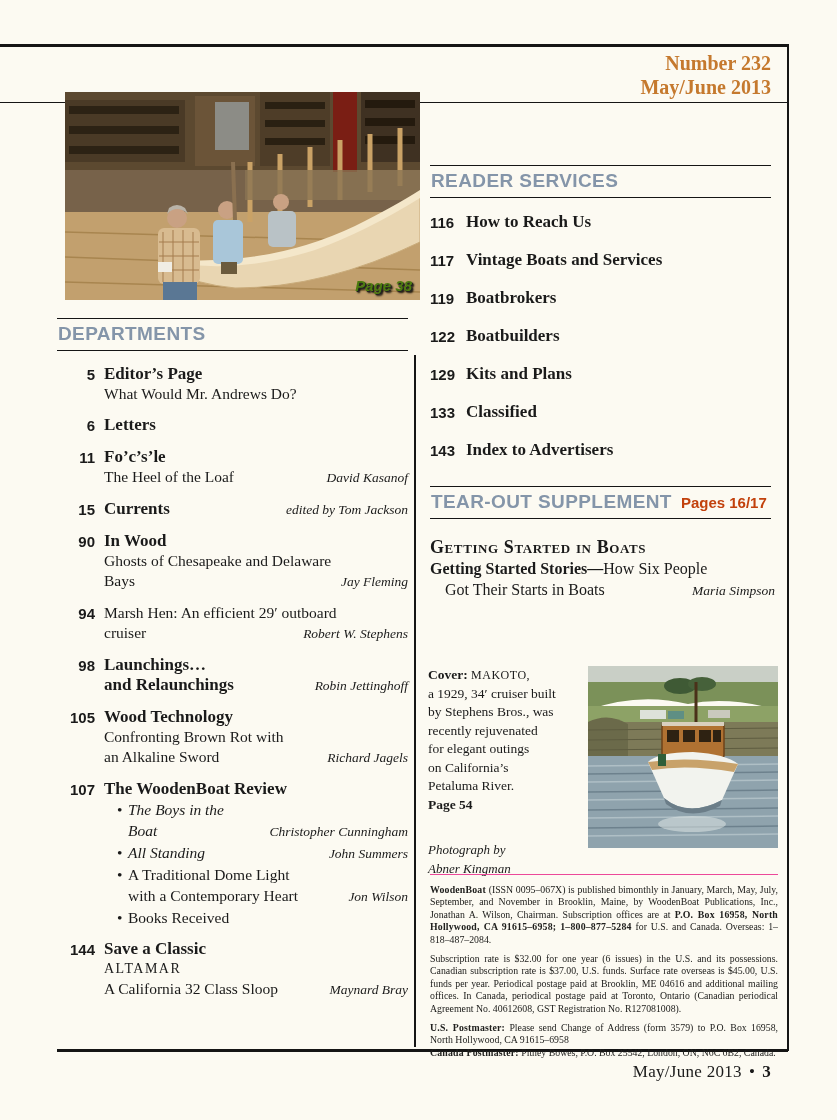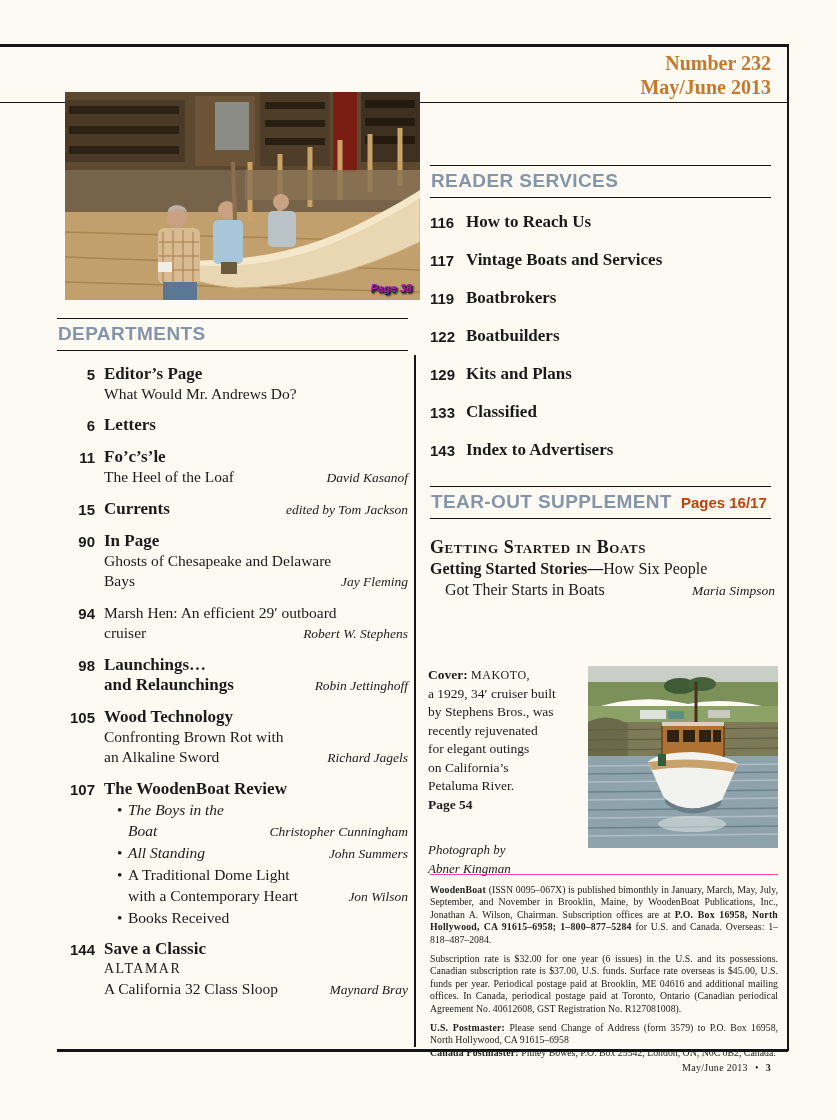--- a/index.html
+++ b/index.html
@@ -53,27 +53,27 @@
   .cover-page{font-weight:bold;}
   .credit{margin-top:26px;font-style:italic;font-size:13px;line-height:19px;}
   .cover-photo{flex:none;width:190px;height:182px;}
   
   .fine{position:absolute;left:430px;top:874px;width:348px;border-top:1px solid #ec4899;padding-top:9px;
     font-size:9.8px;line-height:12.4px;text-align:justify;color:#20201e;}
   .fine p{margin:0 0 7px 0;}
   .fine p.tight{margin:0;}
   .fine b{letter-spacing:.2px;}
   
-  .footer-text{position:absolute;top:1062px;right:66px;font-size:10px;letter-spacing:.3px;}
+  .footer-text{position:absolute;top:1062px;right:66px;font-size:17px;letter-spacing:.3px;}
   .footer-text .pg{font-weight:bold;}
   .footer-text .dot{padding:0 7px;}
   
   .workshop{position:absolute;left:65px;top:92px;width:355px;height:208px;}
   .photo-caption{position:absolute;right:8px;bottom:6px;
-    font-family:"Liberation Sans",sans-serif;font-weight:bold;font-style:italic;font-size:11px;color:#a21caf;
+    font-family:"Liberation Sans",sans-serif;font-weight:bold;font-style:italic;font-size:15px;color:#4d7c0f;
     text-shadow:1px 1px 0 #222,2px 2px 2px #000;}
 </style>
 </head>
 <body>
 
 <div class="rule" style="left:0;top:44px;width:789px;height:3px;"></div>
 <div class="rule" style="left:0;top:102px;width:788px;height:1px;"></div>
 <div class="rule" style="left:787px;top:44px;width:1.5px;height:1007px;"></div>
 <div class="rule" style="left:414px;top:355px;width:1.5px;height:692px;"></div>
 <div class="rule" style="left:57px;top:1049px;width:731px;height:3px;"></div>
@@ -190,21 +190,21 @@
         <div class="toc-row">
             <span class="toc-title">Currents</span>
             <span class="author">edited by Tom Jackson</span>
           </div>
       </div>
     </div>
 
     <div class="toc-item">
       <div class="toc-num">90</div>
       <div class="toc-body">
-        <div class="toc-title">In Page</div>
+        <div class="toc-title">In Wood</div>
         <div class="toc-row">
             <span class="t">Ghosts of Chesapeake and Delaware</span>
           </div>
         <div class="toc-row">
             <span class="t">Bays</span>
             <span class="author">Jay Fleming</span>
           </div>
       </div>
     </div>
 

